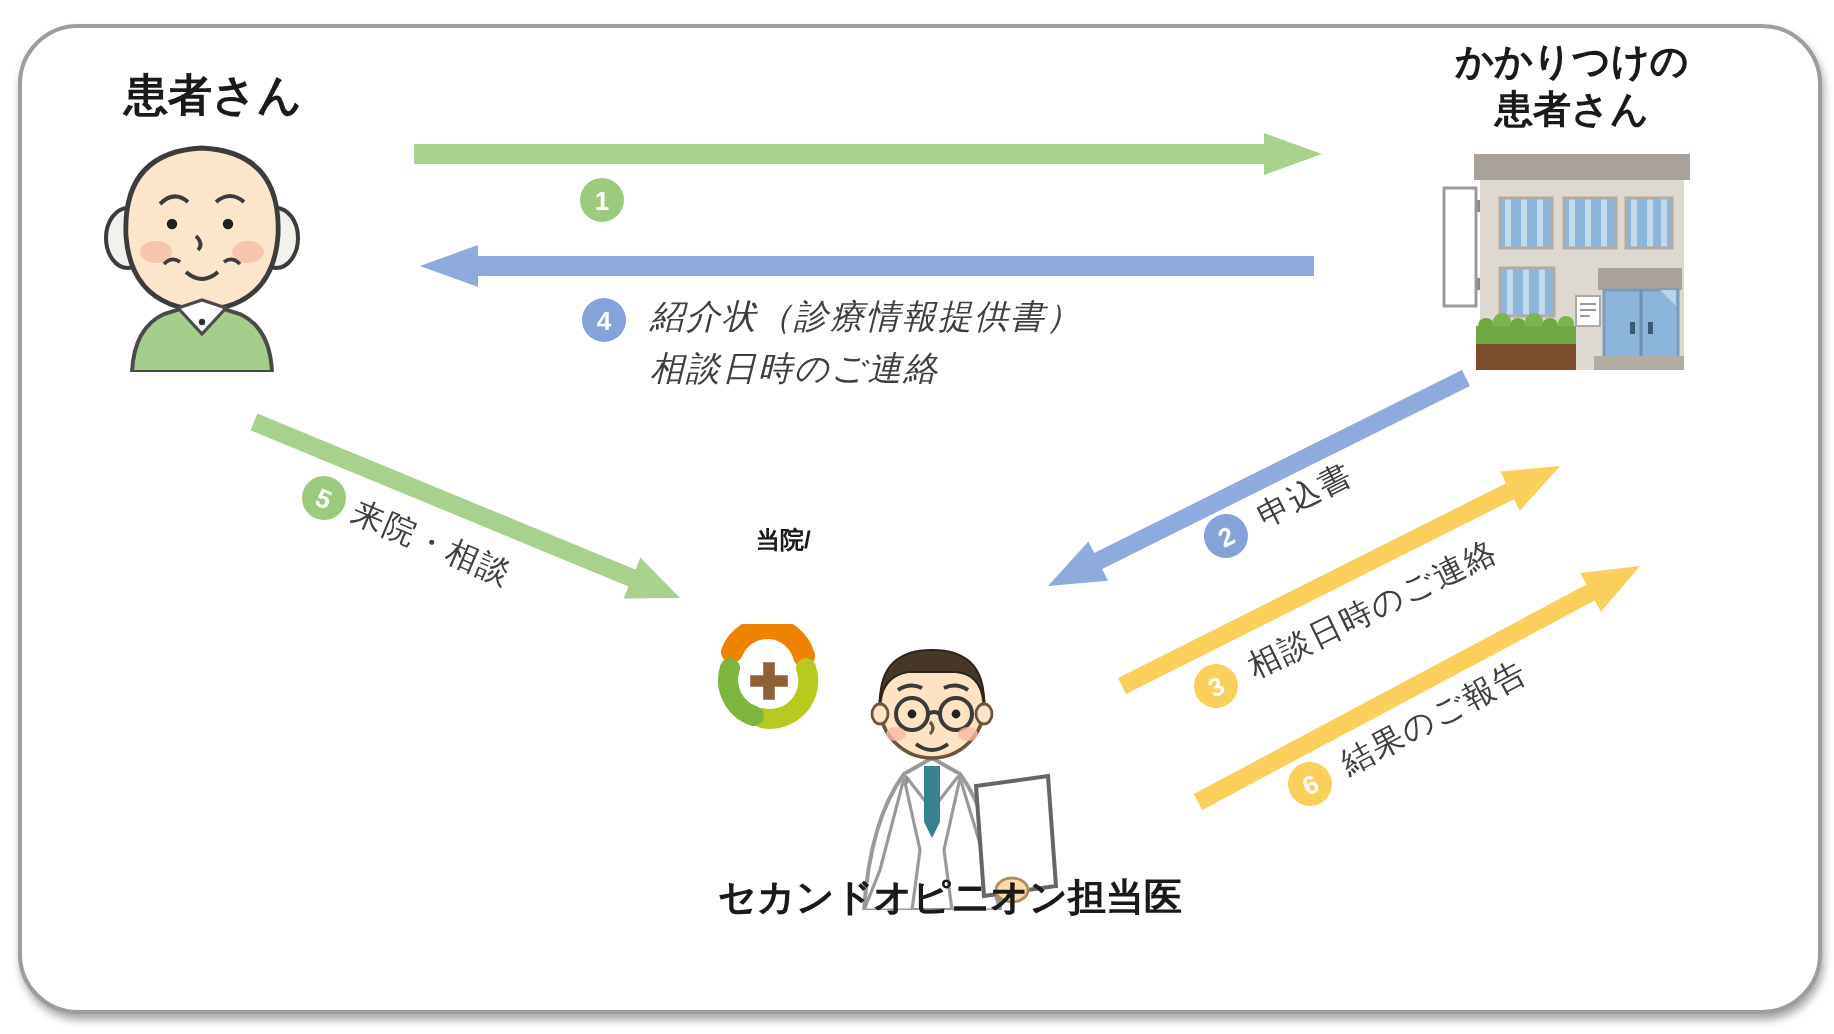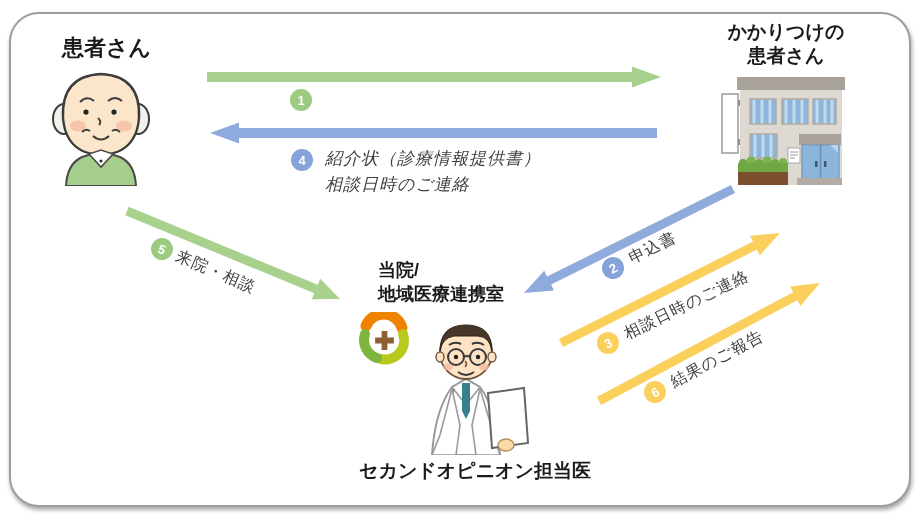--- a/index.html
+++ b/index.html
@@ -95,23 +95,22 @@
     <rect x="20" y="88" width="50" height="10" fill="#6fa844"></rect>
   </g>
   <rect x="20" y="97" width="50" height="13" fill="#7b4f2e"></rect>
   <rect x="79" y="103" width="45" height="7" fill="#b3aca4"></rect>
 </svg>
 <div class="node-title" style="left:716px;top:20px;width:140px;text-align:center;font-size:19px;">
   <div>かかりつけの</div>
   <div>患者さん</div>
 </div>
 
-<div class="node-title" style="left:378px;top:258px;font-size:18px;">
+<div class="node-title" style="left:378px;top:258px;font-size:12px;">
   <div>当院/</div>
-  <div>地域医療連携室</div>
 </div>
 
 <svg class="overlay" style="left:354px;top:312px;" width="66" height="60" viewBox="0 0 66 60">
   <path d="M12,14 A19,19 0 0 1 48,16" fill="none" stroke="#ef8200" stroke-width="11" stroke-linecap="round"></path>
   <path d="M49,22 A19,19 0 0 1 27,47" fill="none" stroke="#b8c920" stroke-width="10" stroke-linecap="round"></path>
   <path d="M23,46 A19,19 0 0 1 11,22" fill="none" stroke="#7db53f" stroke-width="10" stroke-linecap="round"></path>
   <path d="M26.5,18 H34.5 V24.5 H41 V32.5 H34.5 V39 H26.5 V32.5 H20 V24.5 H26.5 Z" fill="#8d6135" stroke="#fff" stroke-width="2.2"></path>
 </svg>
 
 <svg class="overlay" style="left:402px;top:315px;" width="132" height="140" viewBox="0 0 132 140">
@@ -132,21 +131,21 @@
   <circle cx="76" cy="42" r="8" fill="none" stroke="#3a3a3a" stroke-width="2"></circle>
   <path d="M62,42 q3,-2 6,0" fill="none" stroke="#3a3a3a" stroke-width="2"></path>
   <path d="M47,30 q6,-4 12,-1 M70,29 q6,-3 12,1" fill="none" stroke="#3a3a3a" stroke-width="2"></path>
   <circle cx="54" cy="42" r="2.2" fill="#222"></circle>
   <circle cx="76" cy="42" r="2.2" fill="#222"></circle>
   <ellipse cx="46" cy="52" rx="5" ry="3.5" fill="#f5b9a1" opacity="0.8"></ellipse>
   <ellipse cx="82" cy="52" rx="5" ry="3.5" fill="#f5b9a1" opacity="0.8"></ellipse>
   <path d="M63,46 q3,3 0,6" fill="none" stroke="#6b543c" stroke-width="1.6"></path>
   <path d="M56,57 q8,6 16,0" fill="none" stroke="#3a3a3a" stroke-width="2"></path>
 </svg>
-<div class="node-title" style="left:330px;top:459px;width:290px;text-align:center;font-size:19px;">セカンドオピニオン担当医</div>
+<div class="node-title" style="left:330px;top:438px;width:290px;text-align:center;font-size:19px;">セカンドオピニオン担当医</div>
 
 <div class="step" style="left:290px;top:89px;">
   <span class="badge green">1</span>
 </div>
 
 <div class="step" style="left:291px;top:149px;align-items:flex-start;gap:12px;">
   <span class="badge blue">4</span>
   <span class="two-line">
     <span style="display:block;">紹介状（診療情報提供書）</span>
     <span style="display:block;">相談日時のご連絡</span>

